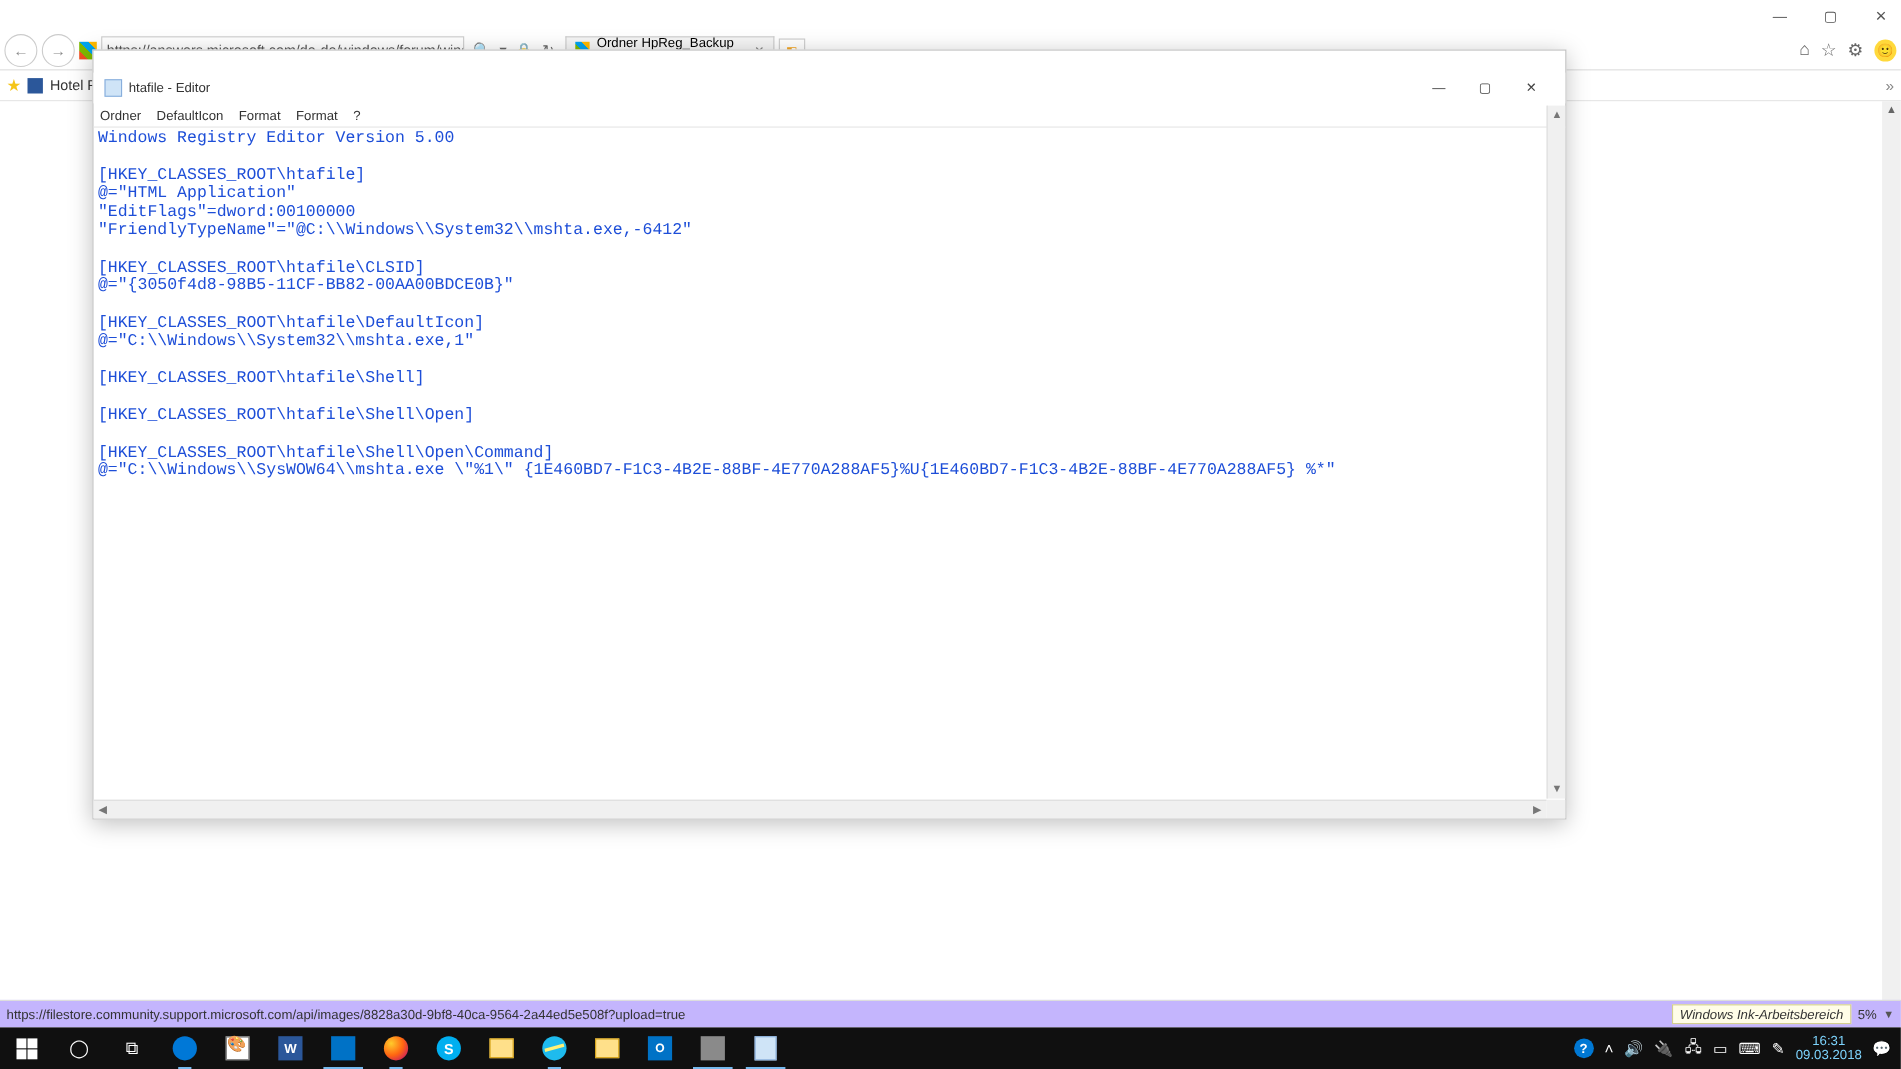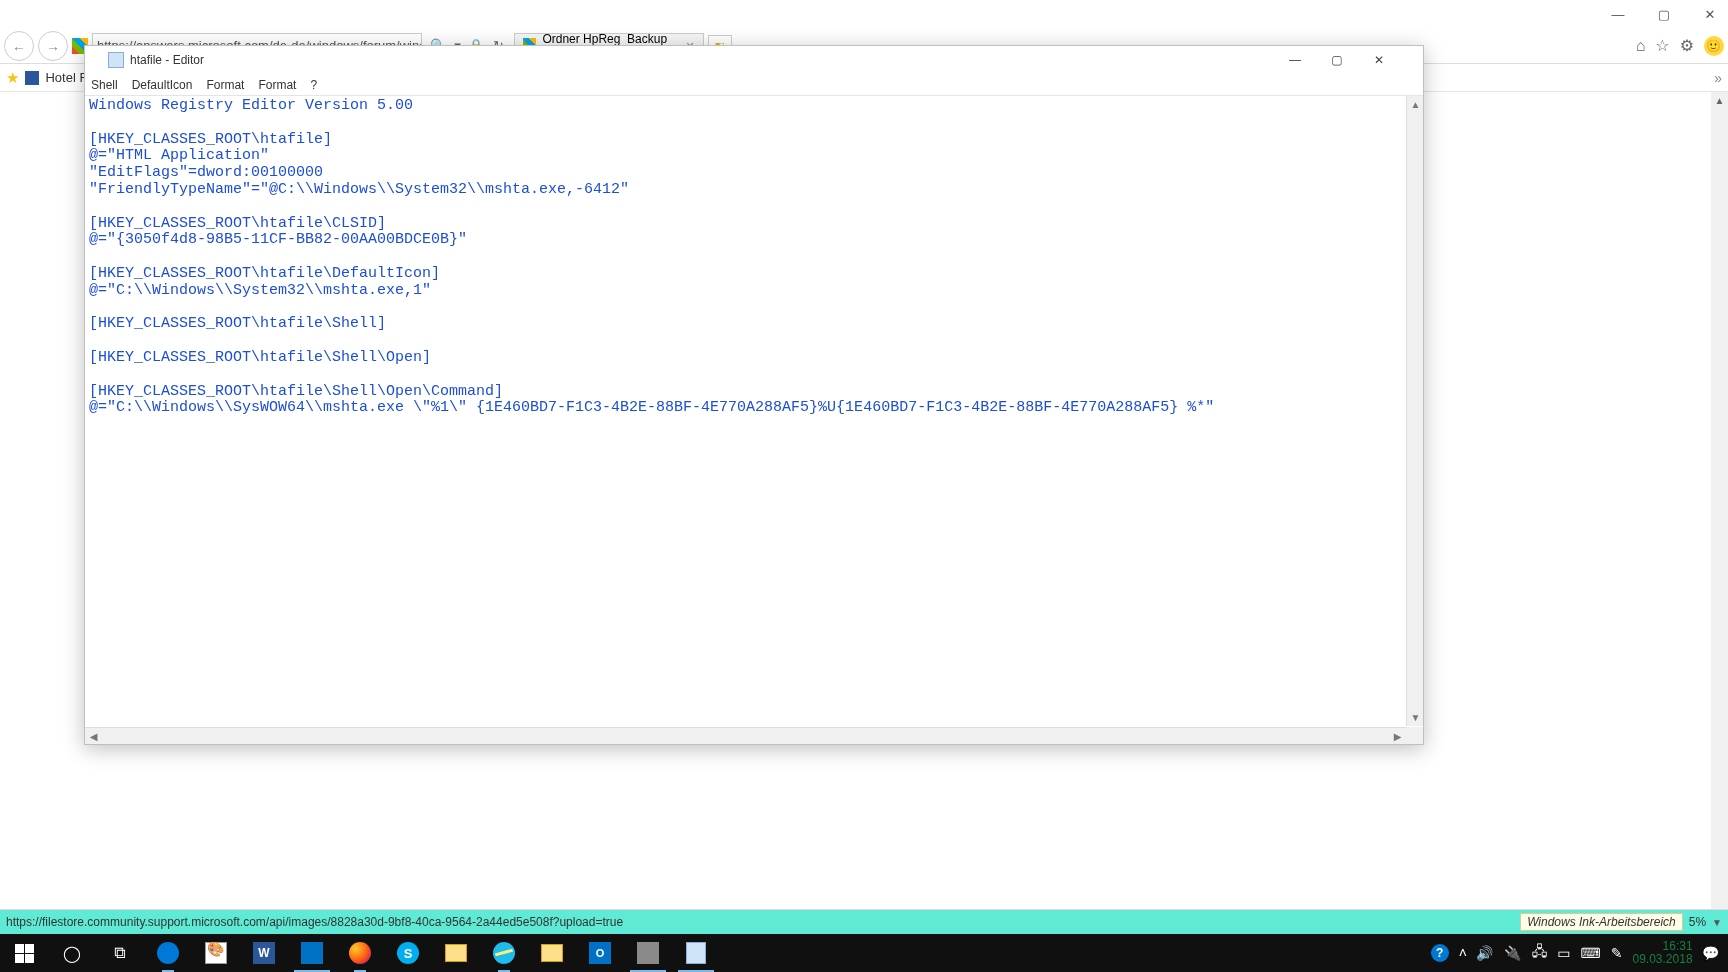--- a/index.html
+++ b/index.html
@@ -20,52 +20,52 @@
 .newtab { width: 24px; height: 24px; border: 1px solid #ccc; margin-left: 4px; display:flex; align-items:center; justify-content:center; }
 .ie-right-icons { margin-left: auto; display: flex; gap: 10px; align-items: center; color: #666; font-size: 16px; }
 .smiley { width:20px; height:20px; border-radius:50%; background:#ffd93b; display:flex; align-items:center; justify-content:center; font-size:12px; }
 .fav-bar { height: 28px; display: flex; align-items: center; padding: 0 6px; gap: 6px; font-size: 13px; color: #333; border-bottom: 1px solid #e5e5e5; }
 .fav-star { color: #f5c518; font-size: 15px; }
 .fav-icon-blue { width:14px; height:14px; background:#2b579a; display:inline-block; }
 .ie-right-arrows { color:#888; font-size:14px; margin-left:auto; }
 
 
 .notepad { position: absolute; top: 45px; left: 84px; width: 1340px; height: 700px; background: #fff; border: 1px solid #bfbfbf; box-shadow: 0 4px 20px rgba(0,0,0,0.25); display: flex; flex-direction: column; }
-.np-titlebar { height: 28px; background: #fff; display: flex; align-items: center; padding: 0 23px; }
+.np-titlebar { height: 28px; background: #fff; display: flex; align-items: center; padding: 0 10px; margin-top: 20px; }
 .np-icon { width:16px; height:16px; background:#cfe4f7; border:1px solid #88aedc; margin-right:6px; }
 .np-title { font-size: 12px; color: #333; }
 .np-winbtns { margin-left: auto; display: flex; }
 .np-winbtns .wb { width: 42px; height: 26px; display:flex; align-items:center; justify-content:center; color:#444; font-size:12px; }
 .np-menu { height: 22px; display: flex; align-items: center; padding: 0 6px; gap: 14px; font-size: 12px; color: #333; border-bottom: 1px solid #e5e5e5; }
 .np-content { flex: 1; padding: 2px 4px; font-family: Consolas, "Courier New", monospace; font-size: 15px; line-height: 1.12; white-space: pre; color: #1d4ed8; overflow: auto; position: relative; }
 .np-scroll-v { position:absolute; right:0; top:50px; bottom:18px; width:17px; background:#f0f0f0; border-left:1px solid #ddd; }
 .np-scroll-h { position:absolute; left:0; right:17px; bottom:0; height:17px; background:#f0f0f0; border-top:1px solid #ddd; display:flex; align-items:center; }
 .np-scroll-h .arrow, .np-scroll-v .arrow { width:17px; height:17px; display:flex; align-items:center; justify-content:center; color:#777; font-size:10px; }
 .np-scroll-h .arrow.right { margin-left:auto; }
 .np-scroll-v .arrow.down { position:absolute; bottom:0; }
 .np-corner { position:absolute; right:0; bottom:0; width:17px; height:17px; background:#f0f0f0; }
 
 
 .page-scroll { position:absolute; right:0; top:92px; bottom:38px; width:17px; background:#f0f0f0; }
 .page-scroll .thumb-up { width:17px; height:17px; display:flex; align-items:center; justify-content:center; color:#666; font-size:10px; }
 
 
-.status-bar { position:absolute; left:0; right:0; bottom:38px; height:22px; background:#5eead4; border-top:1px solid #ddd; display:flex; align-items:center; padding:12px 6px; font-size:12px; color:#333; }
+.status-bar { position:absolute; left:0; right:0; bottom:38px; height:22px; background:#c4b5fd; border-top:1px solid #ddd; display:flex; align-items:center; padding:12px 6px; font-size:12px; color:#333; }
 .status-right { margin-left:auto; display:flex; align-items:center; gap:6px; }
 .ink-tip { background:#fffde7; border:1px solid #d4cf8f; padding:1px 6px; font-size:12px; color:#333;font-style:italic; }
 .zoom-arrow { color:#555; font-size:10px; }
 
 
 .taskbar { position:absolute; left:0; right:0; bottom:0; height:38px; background:#101010; display:flex; align-items:center; }
 .tb-btn { width:48px; height:38px; display:flex; align-items:center; justify-content:center; color:#fff; font-size:16px; position:relative; }
 .tb-btn.active::after { content:""; position:absolute; bottom:0; left:6px; right:6px; height:2px; background:#76b9ed; }
 .tb-btn.running::after { content:""; position:absolute; bottom:0; left:18px; right:18px; height:2px; background:#76b9ed; }
 .tb-sep { flex:1; }
 .tray { display:flex; align-items:center; gap:10px; color:#fff; padding:0 8px; font-size:13px; }
-.tray .clock { text-align:right; font-size:12px; line-height:1.1; color:#15803d; }
+.tray .clock { text-align:center; font-size:12px; line-height:1.1; color:#7dd3fc; }
 .tray .icon { font-size:14px; }
 .help-circle { width:18px; height:18px; border-radius:50%; background:#0078d4; color:#fff; display:flex; align-items:center; justify-content:center; font-size:12px; font-weight:bold; }
 
 
 .app-edge { width:22px; height:22px; border-radius:50%; background:#0078d7; }
 .app-paint { width:22px; height:22px; background:linear-gradient(#fff,#fff); border:1px solid #999; position:relative; }
 .app-paint::after{content:"🎨"; position:absolute; font-size:14px; top:-2px; left:1px;}
 .app-word { width:22px; height:22px; background:#2b579a; color:#fff; font-weight:bold; font-size:12px; display:flex; align-items:center; justify-content:center; }
 .app-mail { width:22px; height:22px; background:#0072c6; }
 .app-firefox { width:22px; height:22px; border-radius:50%; background:radial-gradient(circle at 30% 30%,#ffcb2b,#ff6611,#b5007f); }
@@ -136,21 +136,21 @@
   <div class="np-titlebar">
     <span class="np-icon"></span>
     <span class="np-title">htafile - Editor</span>
     <div class="np-winbtns">
       <div class="wb">—</div>
       <div class="wb">▢</div>
       <div class="wb">✕</div>
     </div>
   </div>
   <div class="np-menu">
-    <span>Shell</span>
+    <span>Ordner</span>
     <span>DefaultIcon</span>
     <span>Format</span>
     <span>Format</span>
     <span>?</span>
   </div>
   <div class="np-content">Windows Registry Editor Version 5.00
 
 [HKEY_CLASSES_ROOT\htafile]
 @="HTML Application"
 "EditFlags"=dword:00100000

